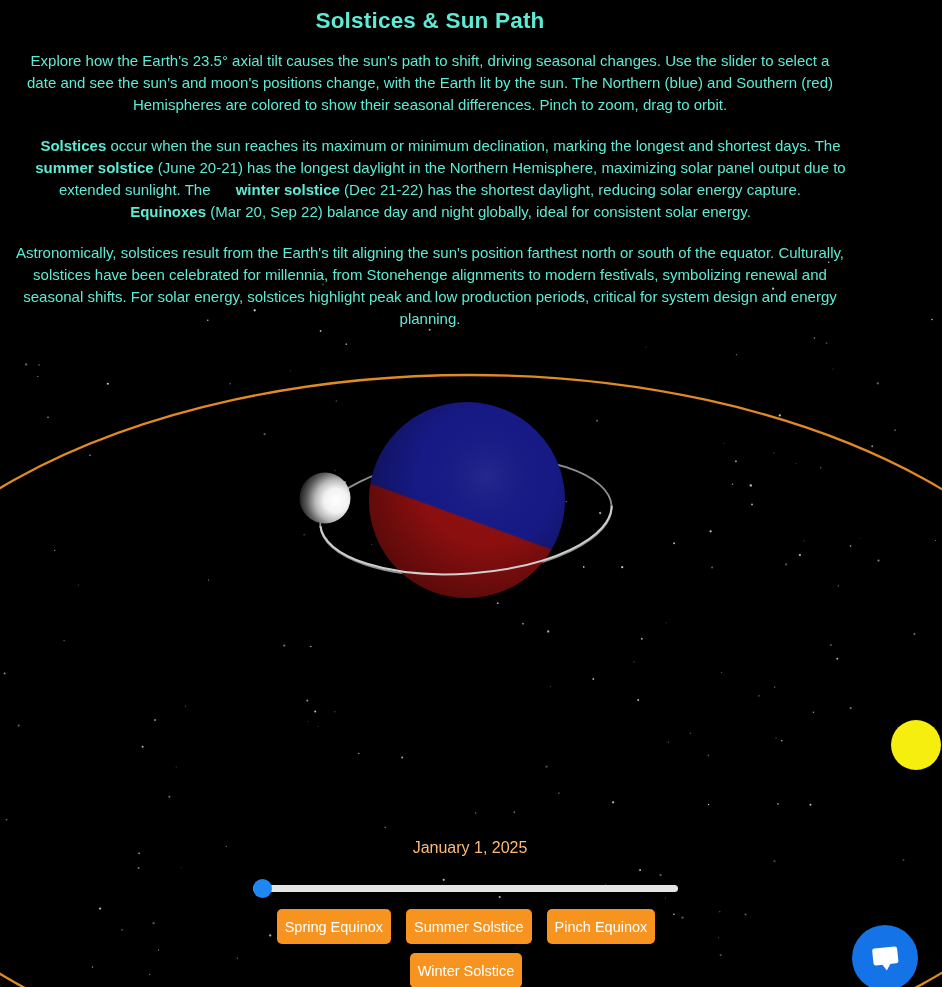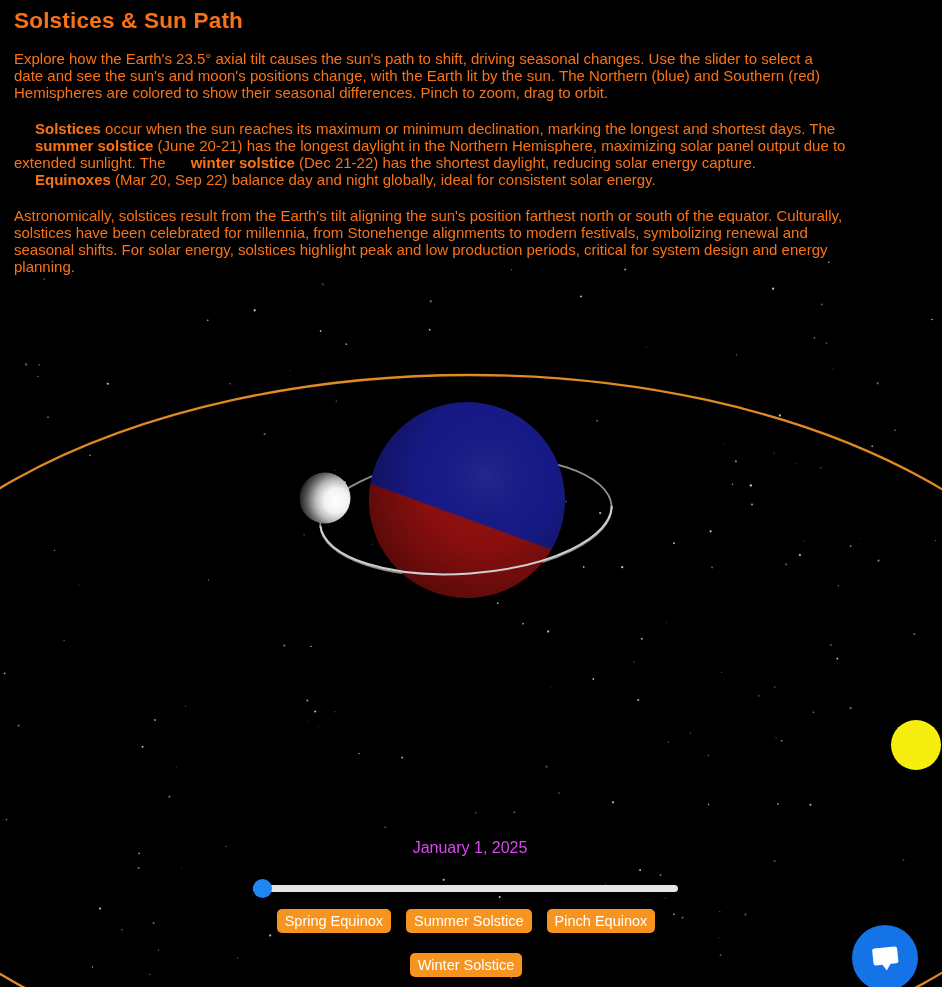--- a/index.html
+++ b/index.html
@@ -1,39 +1,39 @@
 <!DOCTYPE html>
 <html><head>
 <meta charset="utf-8">
 <style>
   html,body{margin:0;padding:0;background:#000;width:942px;height:987px;overflow:hidden;
     font-family:"Liberation Sans",sans-serif;}
   .stage{position:relative;width:942px;height:987px;background:#000;}
   svg.scene{position:absolute;left:0;top:0;z-index:0;}
-  .content{position:absolute;left:14px;top:8px;width:832px;z-index:2;color:#f97316;}
+  .content{position:absolute;left:14px;top:8px;width:832px;z-index:2;color:#5eead4;text-align:center;}
   .content h1{font-size:22.5px;font-weight:bold;margin:0 0 16px 0;letter-spacing:.2px;}
-  .content p{font-size:15px;line-height:17px;margin:0 0 19px 0;}
+  .content p{font-size:15px;line-height:22px;margin:0 0 19px 0;}
   .content p b{font-weight:bold;margin-left:21px;}
   .overlay{position:absolute;left:0;top:0;width:942px;height:987px;z-index:3;pointer-events:none;}
   .overlay *{pointer-events:auto;}
-  .date-label{position:absolute;left:0;top:839px;width:940px;text-align:center;color:#d946ef;
+  .date-label{position:absolute;left:0;top:839px;width:940px;text-align:center;color:#fdba74;
     font-size:16px;}
   input[type=range].date-slider{position:absolute;left:253px;top:874px;width:425px;height:21px;
     -webkit-appearance:none;appearance:none;background:transparent;margin:0;}
   input[type=range].date-slider::-webkit-slider-runnable-track{height:7px;background:#e4e4e4;
     border-radius:4px;margin-top:7px;}
   input[type=range].date-slider::-webkit-slider-thumb{-webkit-appearance:none;appearance:none;
     width:19px;height:19px;border-radius:50%;background:#1f87f2;margin-top:-6px;border:none;}
   input[type=range].date-slider::-moz-range-track{height:7px;background:#e4e4e4;border-radius:4px;}
   input[type=range].date-slider::-moz-range-thumb{width:19px;height:19px;border-radius:50%;
     background:#1f87f2;border:none;}
   .btn-row{position:absolute;left:0;width:932px;display:flex;justify-content:center;gap:15px;}
   .btn-row.row1{top:909px;}
   .btn-row.row2{top:953px;}
-  .season-btn{height:24px;padding:0 8px;background:#f7941f;color:#fff;border:none;
+  .season-btn{height:35px;padding:0 8px;background:#f7941f;color:#fff;border:none;
     border-radius:5px;font-size:14.5px;font-family:"Liberation Sans",sans-serif;cursor:pointer;}
   .chat-fab{position:absolute;left:852px;top:925px;width:66px;height:66px;border-radius:50%;
     background:#1573e8;display:flex;align-items:center;justify-content:center;cursor:pointer;}
 </style>
 </head>
 <body>
 
 <div class="stage">
 
   <svg class="scene" width="942" height="987" viewBox="0 0 942 987">

